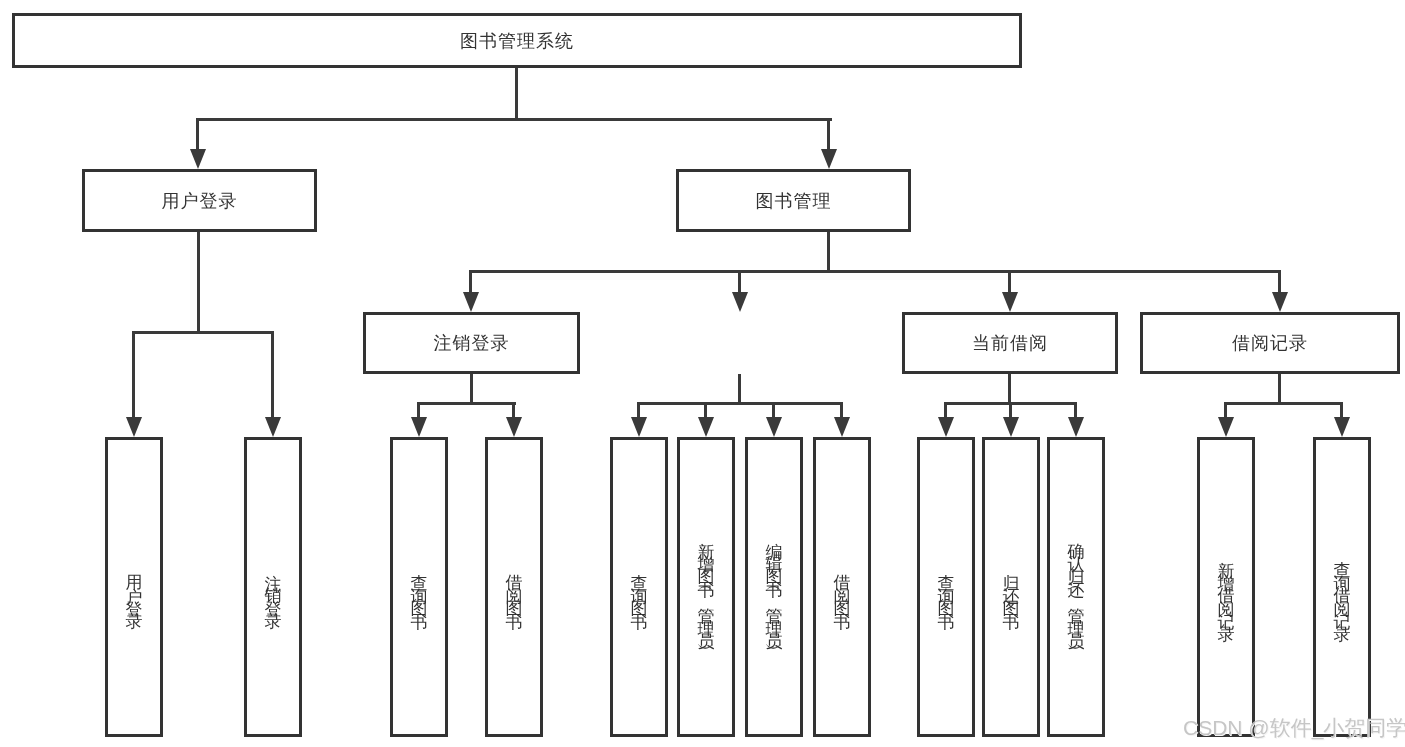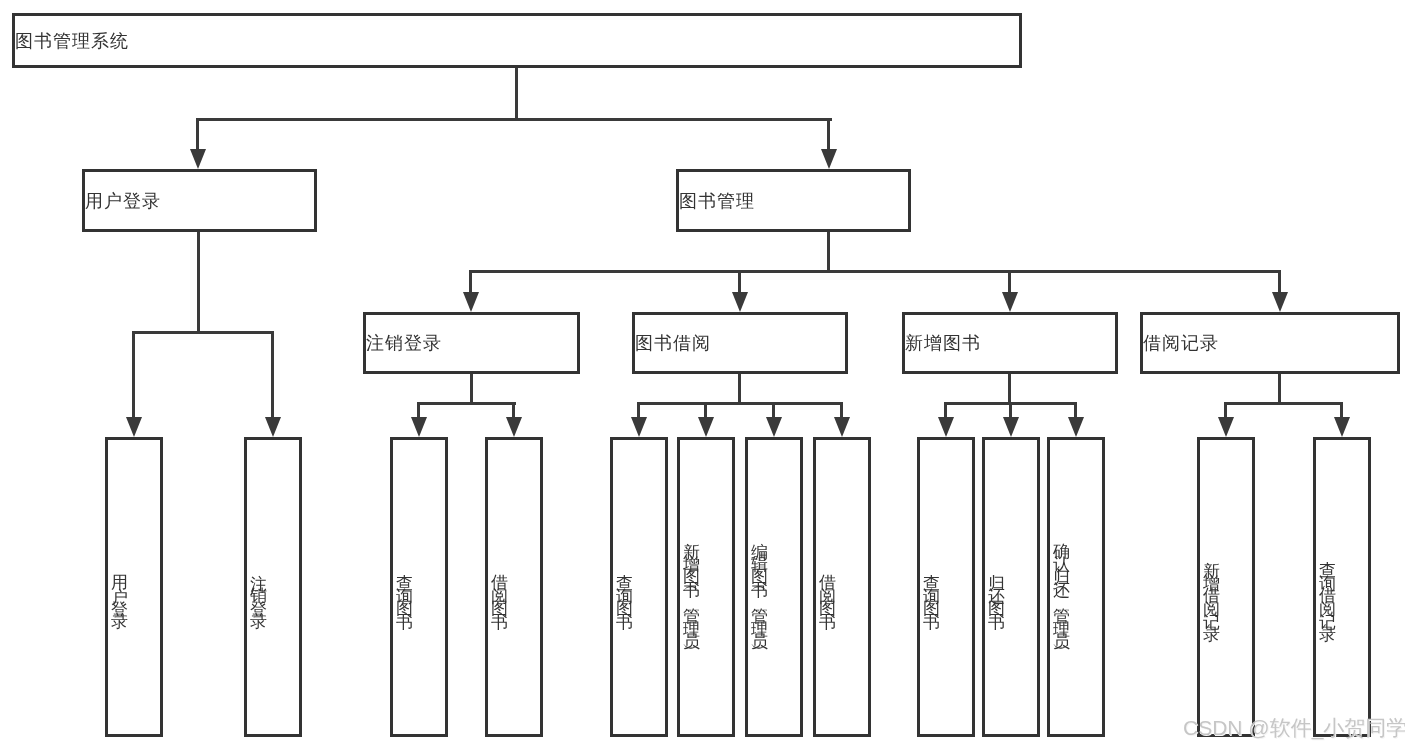--- a/index.html
+++ b/index.html
@@ -3,21 +3,21 @@
 <meta charset="utf-8">
 <style>
   html,body{margin:0;padding:0;background:#ffffff;}
   .stage{
     position:relative;width:1405px;height:747px;background:#ffffff;
     font-family:"Liberation Sans","DejaVu Sans",sans-serif;color:#333333;
     overflow:hidden;
   }
   .box{
     position:absolute;box-sizing:border-box;border:3px solid #333333;background:#ffffff;
-    display:flex;align-items:center;justify-content:flex-start;
+    display:flex;align-items:center;justify-content:center;
   }
   .hlabel{font-size:18px;color:#333333;letter-spacing:1px;white-space:nowrap;}
   .vlabel{
     font-size:17px;color:#333333;white-space:nowrap;
     writing-mode:vertical-rl;text-orientation:mixed;letter-spacing:13px;
   }
   .line{position:absolute;background:#3a3a3a;}
   .arrow{
     position:absolute;width:0;height:0;
     border-left:8px solid transparent;border-right:8px solid transparent;
@@ -65,25 +65,22 @@
   <div class="line" style="left:738px;top:270px;width:3px;height:25px"></div>
   <div class="arrow" style="left:732px;top:292px"></div>
   <div class="line" style="left:1008px;top:270px;width:3px;height:25px"></div>
   <div class="arrow" style="left:1002px;top:292px"></div>
   <div class="line" style="left:1278px;top:270px;width:3px;height:25px"></div>
   <div class="arrow" style="left:1272px;top:292px"></div>
 
   <div class="box" style="left:363px;top:312px;width:217px;height:62px">
     <span class="hlabel">注销登录</span>
   </div>
-  <div class="box" style="left:632px;top:312px;width:216px;height:62px">
-    <span class="hlabel">图书借阅</span>
-  </div>
   <div class="box" style="left:902px;top:312px;width:216px;height:62px">
-    <span class="hlabel">新增图书</span>
+    <span class="hlabel">当前借阅</span>
   </div>
   <div class="box" style="left:1140px;top:312px;width:260px;height:62px">
     <span class="hlabel">借阅记录</span>
   </div>
 
   <div class="line" style="left:470px;top:374px;width:3px;height:30px"></div>
   <div class="line" style="left:417px;top:402px;width:99px;height:3px"></div>
   <div class="line" style="left:417px;top:402px;width:3px;height:16px"></div>
   <div class="arrow" style="left:411px;top:417px"></div>
   <div class="line" style="left:512px;top:402px;width:3px;height:16px"></div>

